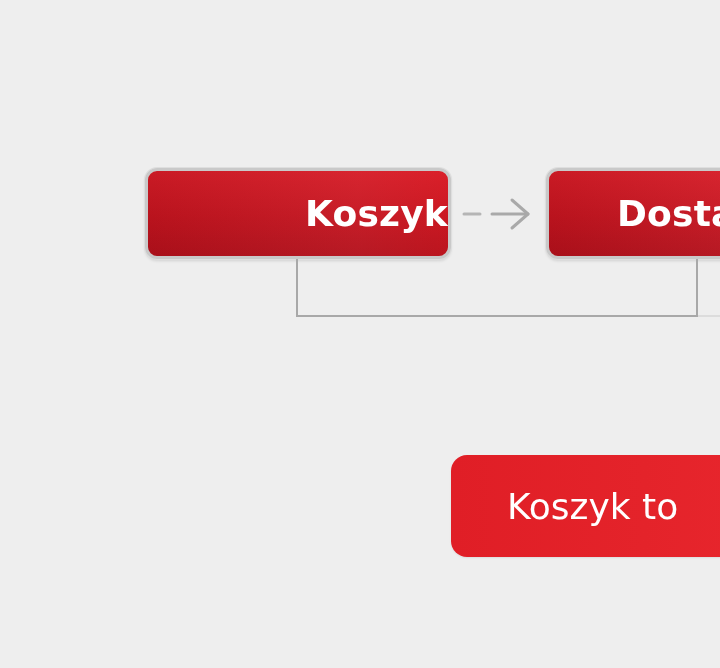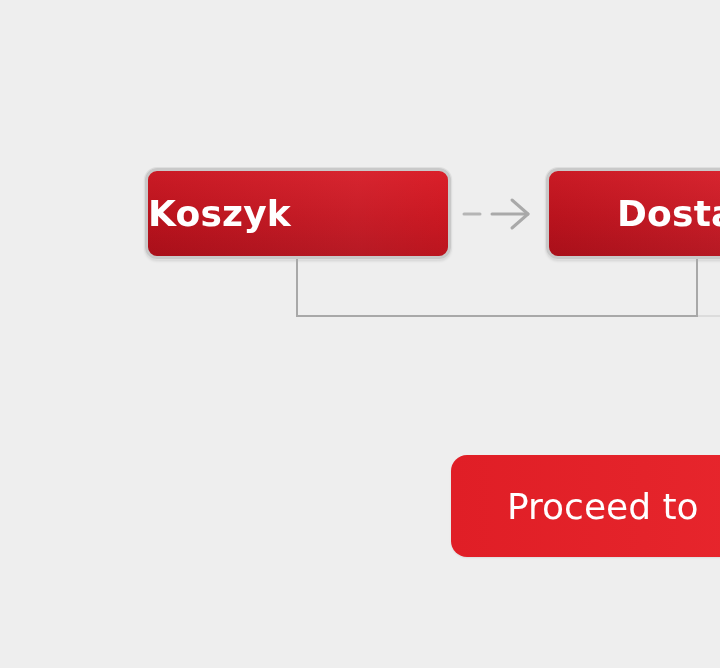--- a/index.html
+++ b/index.html
@@ -7,21 +7,21 @@
       width: 720px; height: 668px; overflow: hidden;
       background: #eeeeee; position: relative;
       font-family: "DejaVu Sans", "Liberation Sans", sans-serif;
     }
     .step {
       position: absolute; box-sizing: border-box;
       height: 91px; border-radius: 12px;
       border: 3px solid #c9c9c9;
       box-shadow: 0 0 0 1px #dedede, 0 2px 3px rgba(0,0,0,0.12);
       background: linear-gradient(180deg, #d61c27 0%, #c4141f 55%, #b3101b 100%);
-      display: flex; align-items: center; justify-content: flex-start;
+      display: flex; align-items: center; justify-content: flex-end;
       color: #ffffff; font-size: 36px; font-weight: bold; letter-spacing: 0.2px;
       white-space: nowrap; overflow: hidden;
     }
     .step::before {
       content: ""; position: absolute; inset: 0; border-radius: 9px;
       background: linear-gradient(90deg, rgba(0,0,0,0.06) 0%, rgba(255,255,255,0.04) 70%, rgba(255,60,60,0.10) 100%);
       pointer-events: none;
     }
     .step span { position: relative; }
     #step-1 { left: 145px; top: 168px; width: 306px; }
@@ -60,14 +60,14 @@
 
   <div class="step" id="step-2">
     <span>Dosta</span>
   </div>
 
   <div class="bracket"></div>
   <div class="bracket-tail"></div>
 </div>
 
 <button class="cta">
-  <span>Proceed to</span>
+  <span>Koszyk to</span>
 </button>
 
 </body></html>

